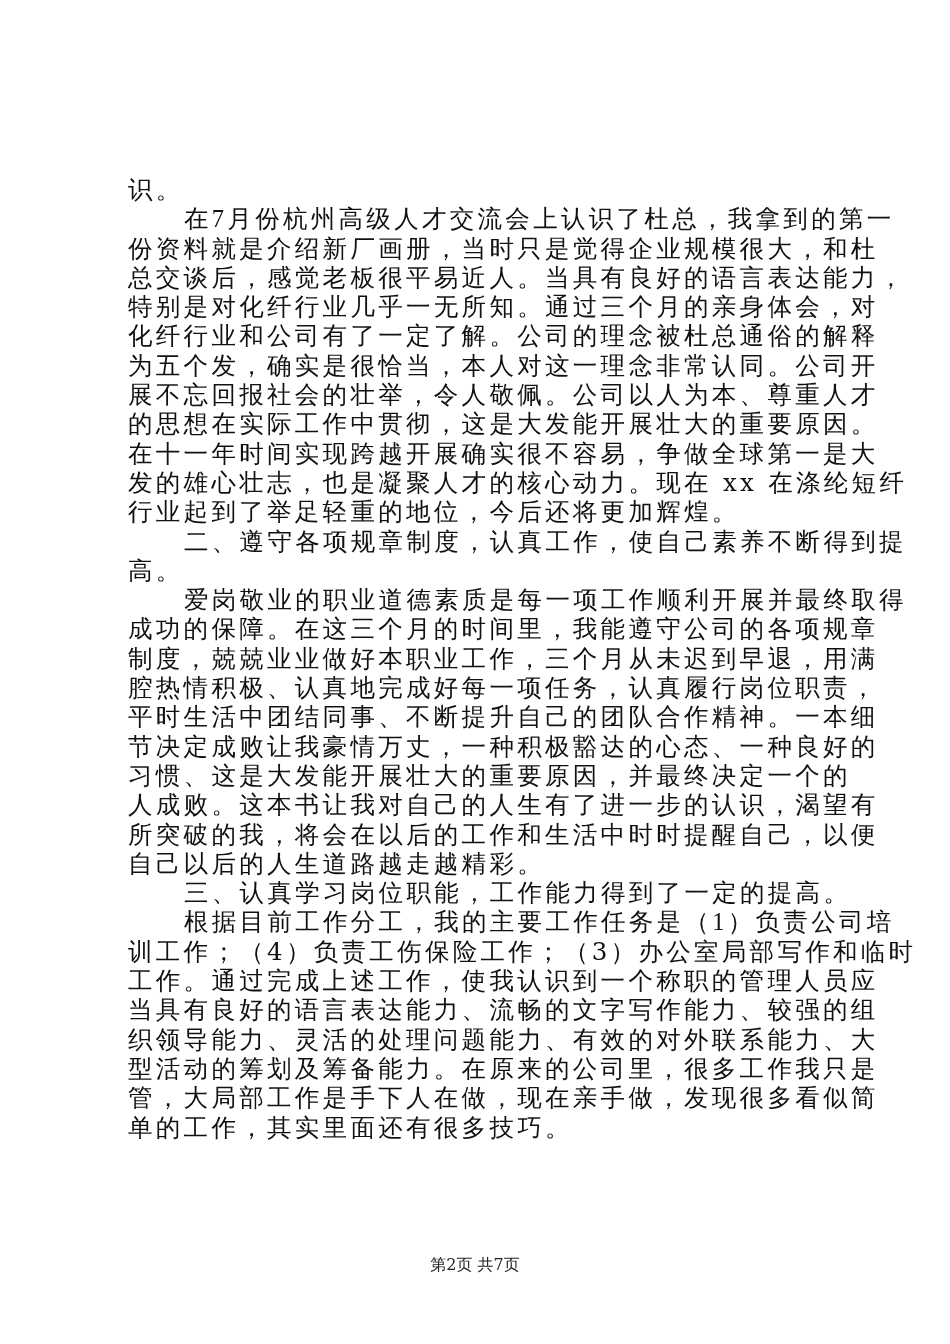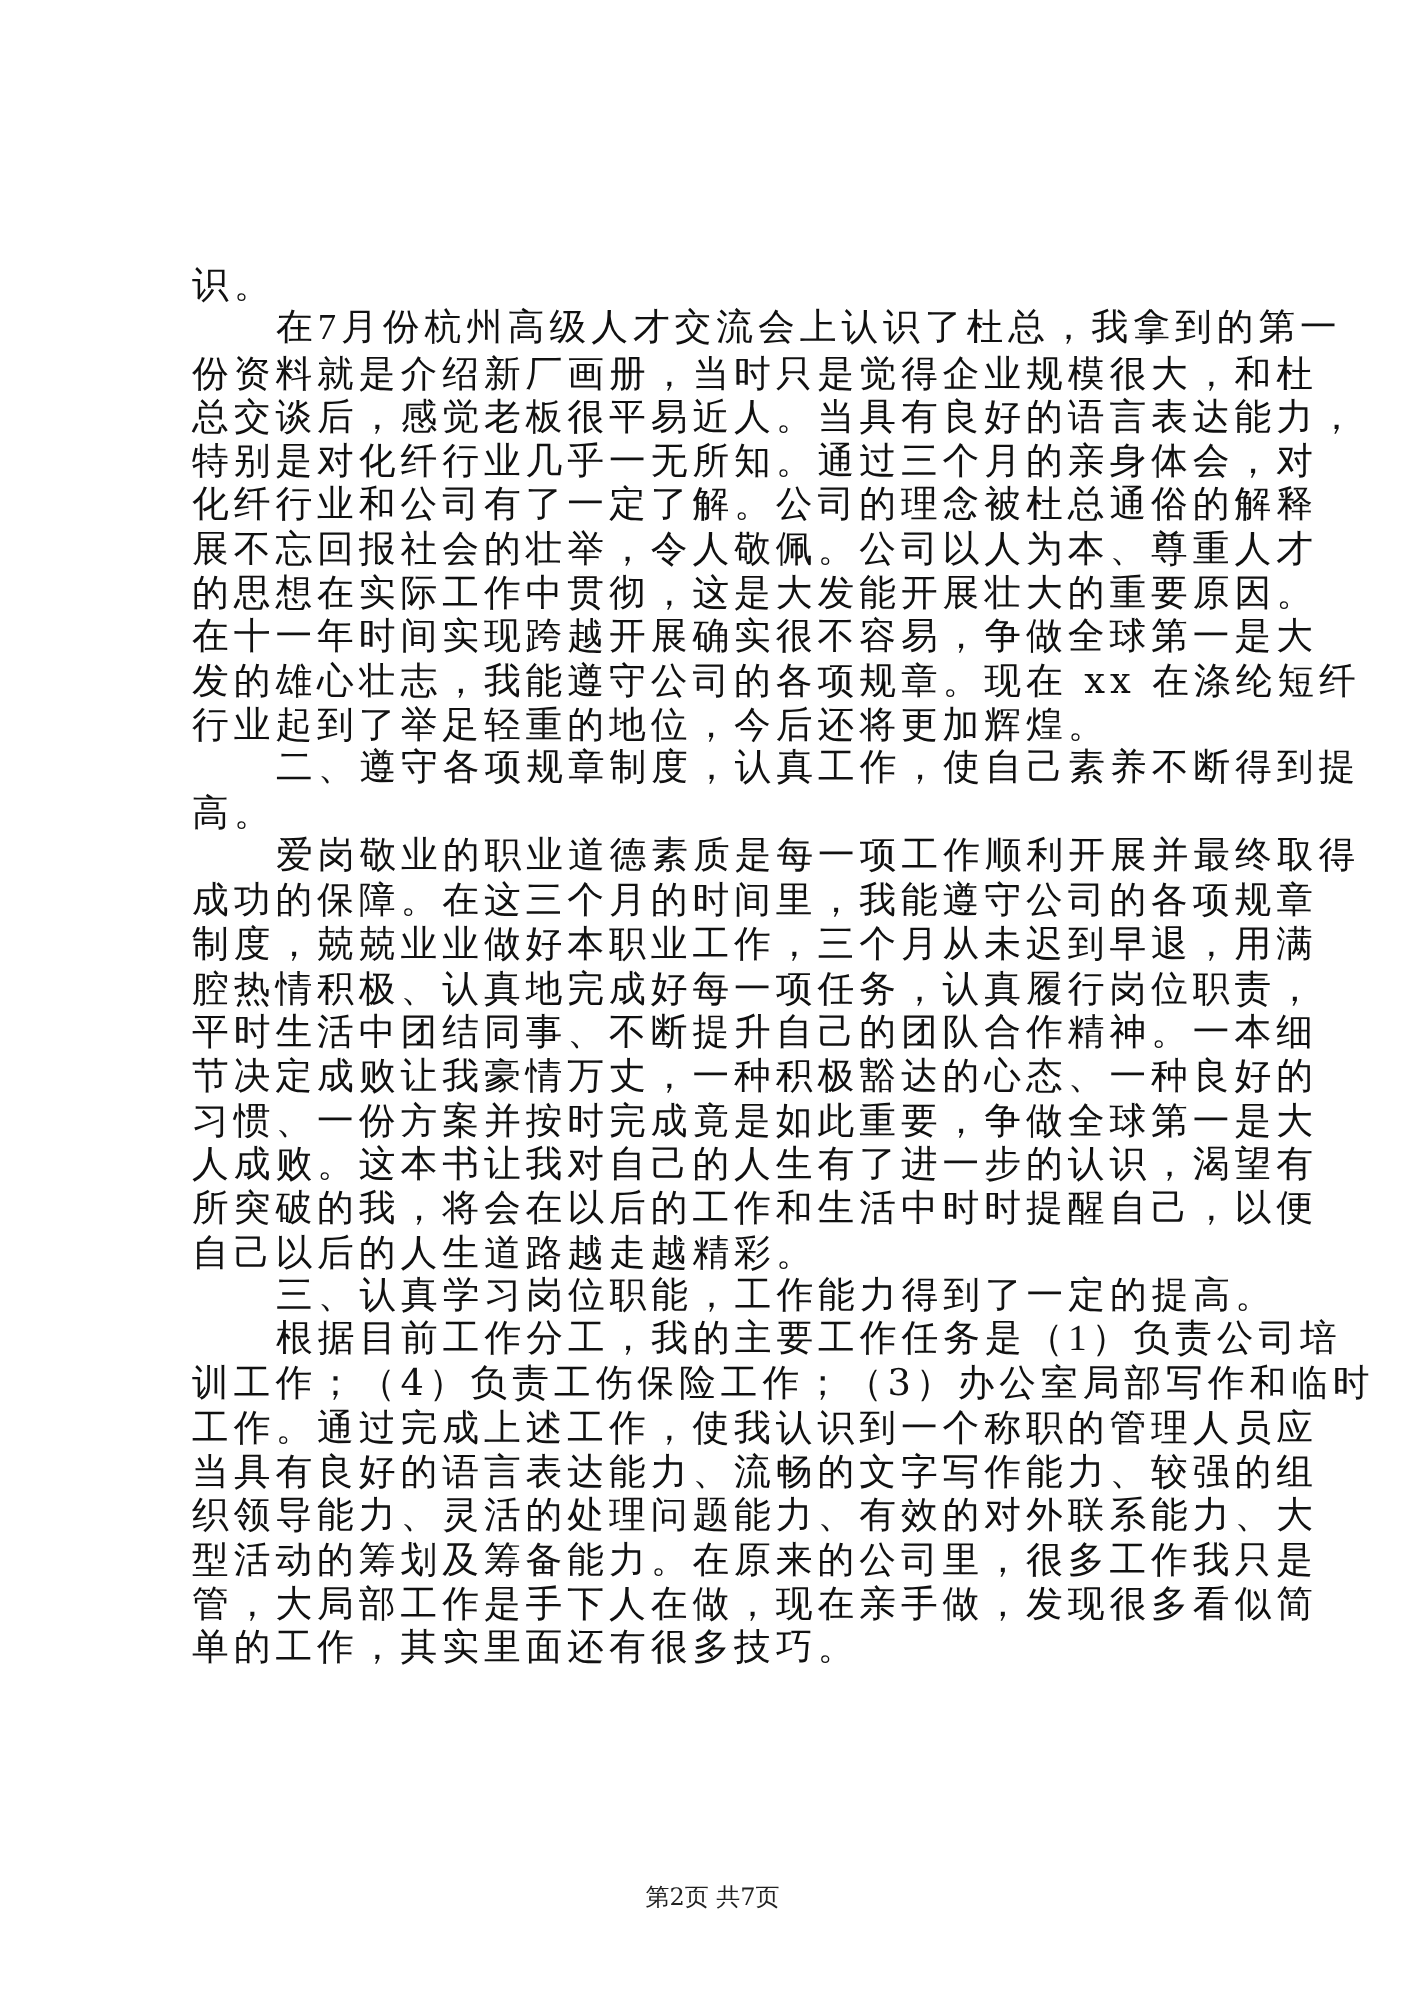--- a/index.html
+++ b/index.html
@@ -25,34 +25,35 @@
 <body>
 
 <div class="page">
   <div class="content" id="content">
       <div class="line">识。</div>
       <div class="line indent">在7月份杭州高级人才交流会上认识了杜总，我拿到的第一</div>
       <div class="line">份资料就是介绍新厂画册，当时只是觉得企业规模很大，和杜</div>
       <div class="line">总交谈后，感觉老板很平易近人。当具有良好的语言表达能力，</div>
       <div class="line">特别是对化纤行业几乎一无所知。通过三个月的亲身体会，对</div>
       <div class="line">化纤行业和公司有了一定了解。公司的理念被杜总通俗的解释</div>
+      <div class="line">为五个发，确实是很恰当，本人对这一理念非常认同。公司开</div>
       <div class="line">展不忘回报社会的壮举，令人敬佩。公司以人为本、尊重人才</div>
       <div class="line">的思想在实际工作中贯彻，这是大发能开展壮大的重要原因。</div>
       <div class="line">在十一年时间实现跨越开展确实很不容易，争做全球第一是大</div>
-      <div class="line">发的雄心壮志，我能遵守公司的各项规章。现在 xx 在涤纶短纤</div>
+      <div class="line">发的雄心壮志，也是凝聚人才的核心动力。现在 xx 在涤纶短纤</div>
       <div class="line">行业起到了举足轻重的地位，今后还将更加辉煌。</div>
       <div class="line indent">二、遵守各项规章制度，认真工作，使自己素养不断得到提</div>
       <div class="line">高。</div>
       <div class="line indent">爱岗敬业的职业道德素质是每一项工作顺利开展并最终取得</div>
       <div class="line">成功的保障。在这三个月的时间里，我能遵守公司的各项规章</div>
       <div class="line">制度，兢兢业业做好本职业工作，三个月从未迟到早退，用满</div>
       <div class="line">腔热情积极、认真地完成好每一项任务，认真履行岗位职责，</div>
       <div class="line">平时生活中团结同事、不断提升自己的团队合作精神。一本细</div>
       <div class="line">节决定成败让我豪情万丈，一种积极豁达的心态、一种良好的</div>
-      <div class="line">习惯、一份方案并按时完成竟是如此重要，争做全球第一是大</div>
+      <div class="line">习惯、这是大发能开展壮大的重要原因，并最终决定一个的</div>
       <div class="line">人成败。这本书让我对自己的人生有了进一步的认识，渴望有</div>
       <div class="line">所突破的我，将会在以后的工作和生活中时时提醒自己，以便</div>
       <div class="line">自己以后的人生道路越走越精彩。</div>
       <div class="line indent">三、认真学习岗位职能，工作能力得到了一定的提高。</div>
       <div class="line indent">根据目前工作分工，我的主要工作任务是（1）负责公司培</div>
       <div class="line">训工作；（4）负责工伤保险工作；（3）办公室局部写作和临时</div>
       <div class="line">工作。通过完成上述工作，使我认识到一个称职的管理人员应</div>
       <div class="line">当具有良好的语言表达能力、流畅的文字写作能力、较强的组</div>
       <div class="line">织领导能力、灵活的处理问题能力、有效的对外联系能力、大</div>
       <div class="line">型活动的筹划及筹备能力。在原来的公司里，很多工作我只是</div>

